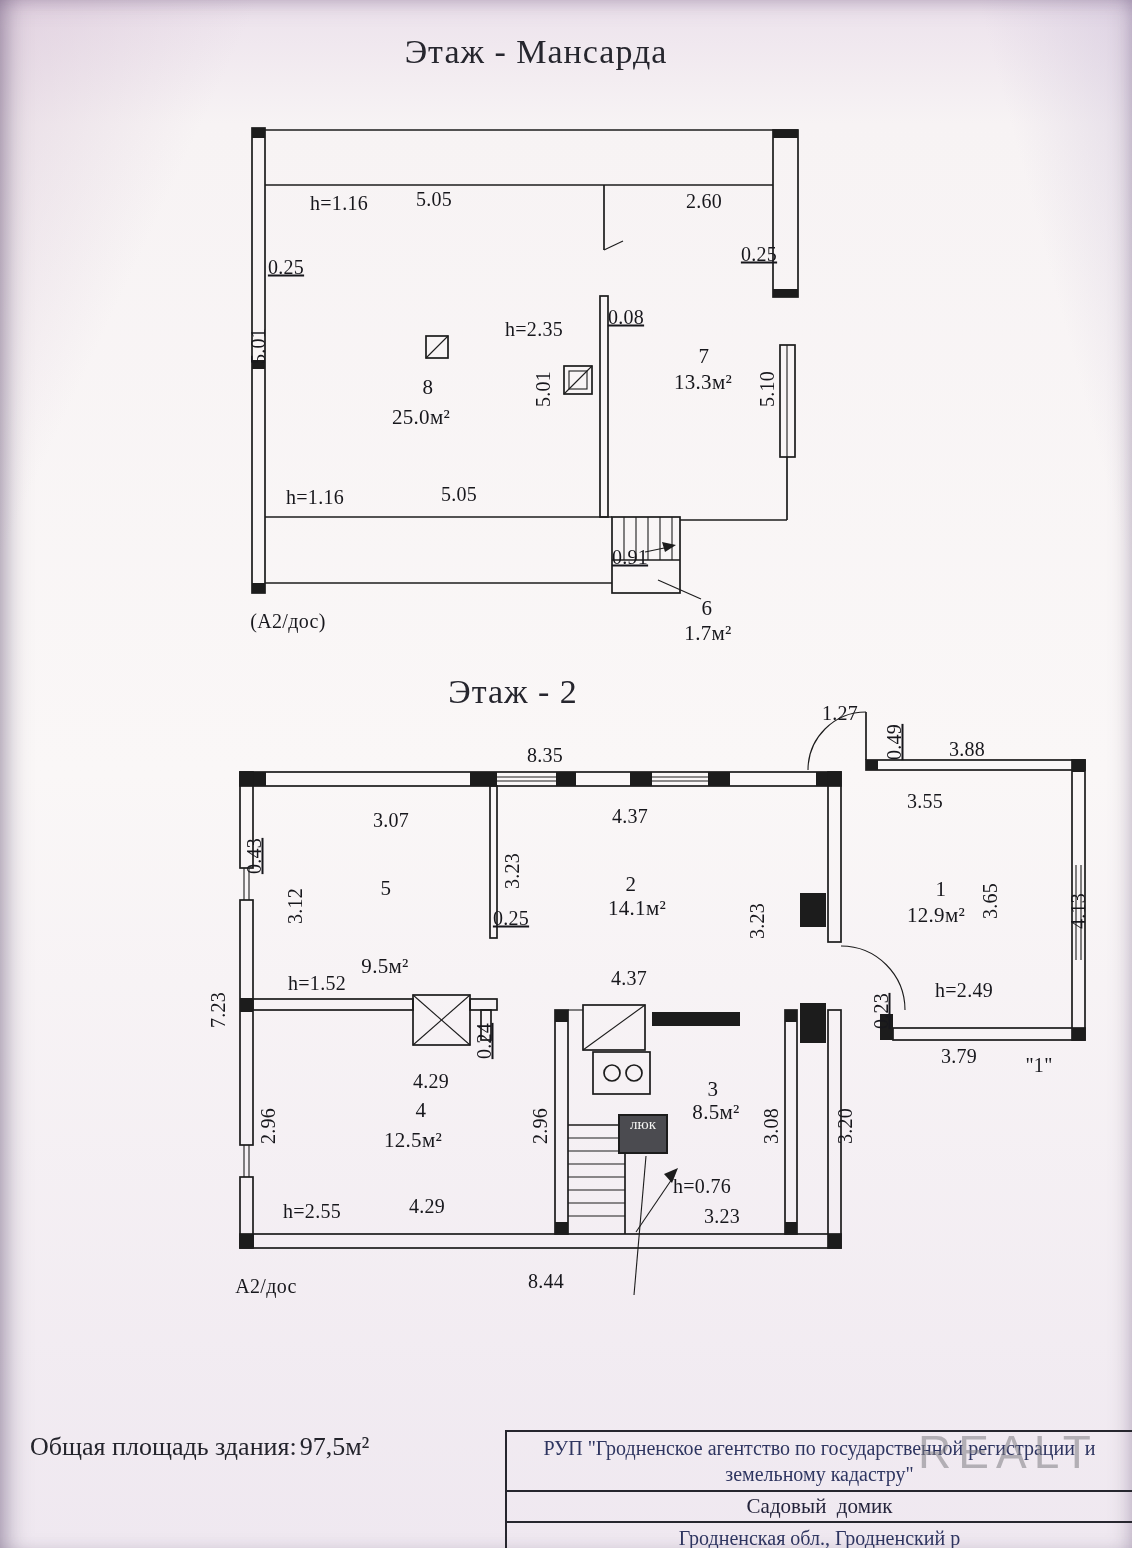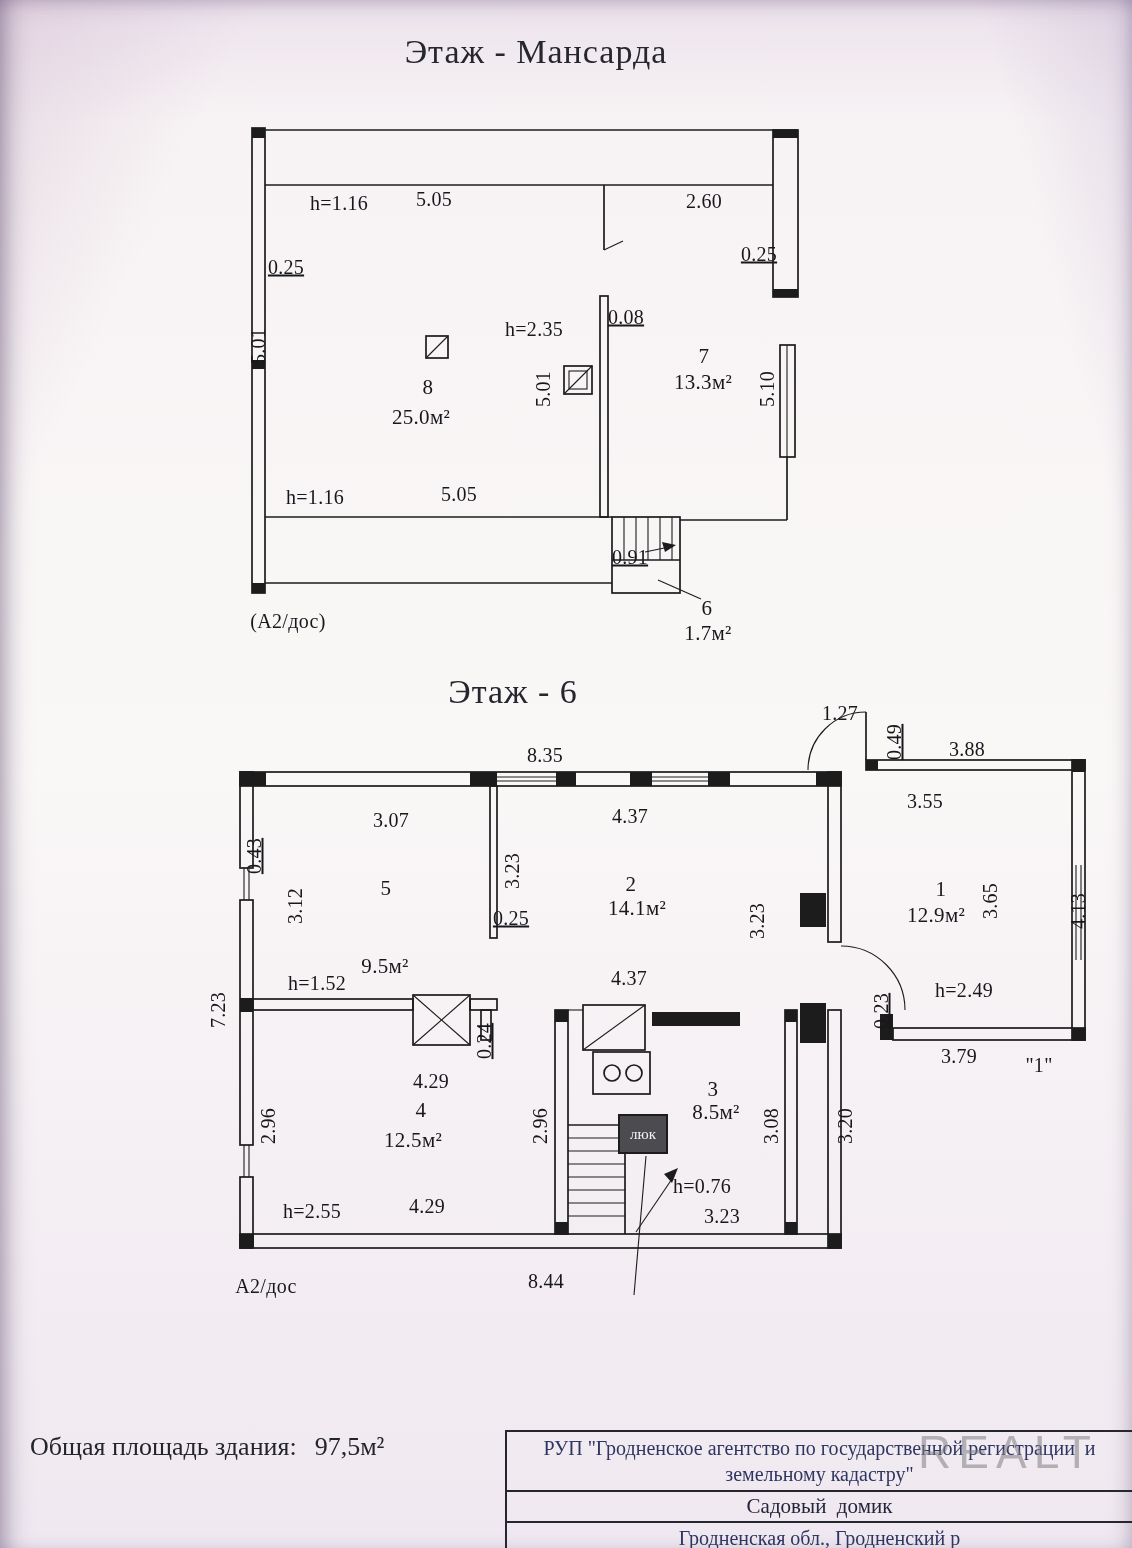--- a/index.html
+++ b/index.html
@@ -12,25 +12,25 @@
  box-shadow:inset 20px 0 26px -16px rgba(70,50,90,.5),inset -14px 0 22px -14px rgba(90,70,110,.4),inset 0 16px 24px -16px rgba(120,95,135,.35)}
 .lines{position:absolute;left:0;top:0}
 .lines line,.lines rect,.lines path,.lines circle{stroke:#1c1c1c;stroke-width:1.7;fill:none}
 .lines .fill{fill:#1c1c1c;stroke:none}
 .lines .thin{stroke-width:1.1}
 .lbl{position:absolute;transform:translate(-50%,-50%);font-size:20px;white-space:nowrap;color:#17171c;letter-spacing:.3px}
 .v{transform:translate(-50%,-50%) rotate(-90deg)}
 .u{text-decoration:underline}
 .ttl{font-size:34px;letter-spacing:1px;color:#26262e}
 .rn{font-size:21px}
-.hatch{position:absolute;left:618px;top:1114px;width:50px;height:40px;background:#4b4b50;border:2px solid #1c1c1c;display:flex;align-items:center;justify-content:center}
+.hatch{position:absolute;left:618px;top:1114px;width:50px;height:40px;background:#4b4b50;border:2px solid #1c1c1c;display:flex;align-items:flex-start;justify-content:center}
 .hatch span{color:#f4f4f2;font-size:15px}
 .cellar{position:absolute;left:631px;top:1368px;transform:translate(-50%,-50%);text-align:center;font-size:24px;line-height:1.22;color:#202024}
 .cellar span{display:block}
-.total{position:absolute;left:30px;top:1432px;font-size:26px;color:#24242c;display:flex;gap:18px}
+.total{position:absolute;left:30px;top:1432px;font-size:26px;color:#24242c;display:flex;gap:3px}
 .ftable{position:absolute;left:505px;top:1430px;width:627px;height:130px;border-top:2px solid #26262e;border-left:2px solid #26262e;color:#2e3560;text-align:center}
 .ftable .row1{height:60px;border-bottom:2px solid #26262e;display:flex;align-items:center;justify-content:center;padding:0 26px;font-size:20px;white-space:pre-wrap;line-height:1.3}
 .ftable .row2{height:31px;border-bottom:2px solid #26262e;display:flex;align-items:center;justify-content:center;font-size:21px;white-space:pre-wrap;color:#23233a}
 .ftable .row3{height:34px;display:flex;align-items:flex-start;justify-content:center;font-size:20px;padding-top:4px}
 .wmark{position:absolute;left:1008px;top:1452px;transform:translate(-50%,-50%);font-family:"Liberation Sans",sans-serif;font-weight:normal;font-size:46px;letter-spacing:7px;color:rgba(128,126,132,.55);z-index:5}
 </style>
 </head>
 <body>
 
 <div class="page">
@@ -179,21 +179,21 @@
 <span class="lbl rn" style="left:421px;top:417px">25.0м²</span>
 <span class="lbl rn" style="left:704px;top:356px">7</span>
 <span class="lbl rn" style="left:703px;top:382px">13.3м²</span>
 <span class="lbl" style="left:315px;top:497px">h=1.16</span>
 <span class="lbl" style="left:459px;top:494px">5.05</span>
 <span class="lbl u" style="left:630px;top:557px">0.91</span>
 <span class="lbl rn" style="left:707px;top:608px">6</span>
 <span class="lbl rn" style="left:708px;top:633px">1.7м²</span>
 <span class="lbl" style="left:288px;top:621px">(А2/дос)</span>
 
-<span class="lbl ttl" style="left:513px;top:692px">Этаж - 6</span>
+<span class="lbl ttl" style="left:513px;top:692px">Этаж - 2</span>
 <span class="lbl" style="left:545px;top:755px">8.35</span>
 <span class="lbl" style="left:840px;top:713px">1.27</span>
 <span class="lbl v u" style="left:894px;top:742px">0.49</span>
 <span class="lbl" style="left:967px;top:749px">3.88</span>
 <span class="lbl" style="left:391px;top:820px">3.07</span>
 <span class="lbl" style="left:630px;top:816px">4.37</span>
 <span class="lbl" style="left:925px;top:801px">3.55</span>
 <span class="lbl v u" style="left:254px;top:856px">0.43</span>
 <span class="lbl v" style="left:512px;top:871px">3.23</span>
 <span class="lbl v" style="left:757px;top:921px">3.23</span>

